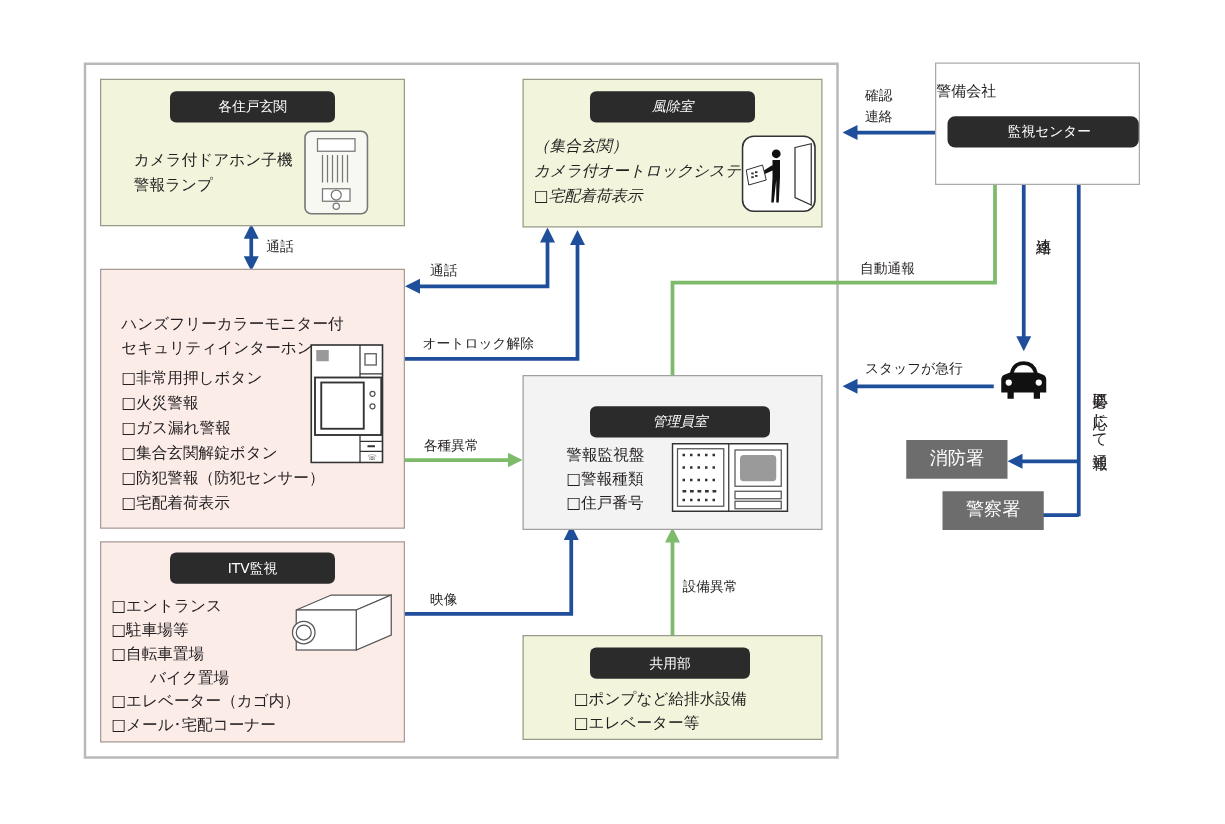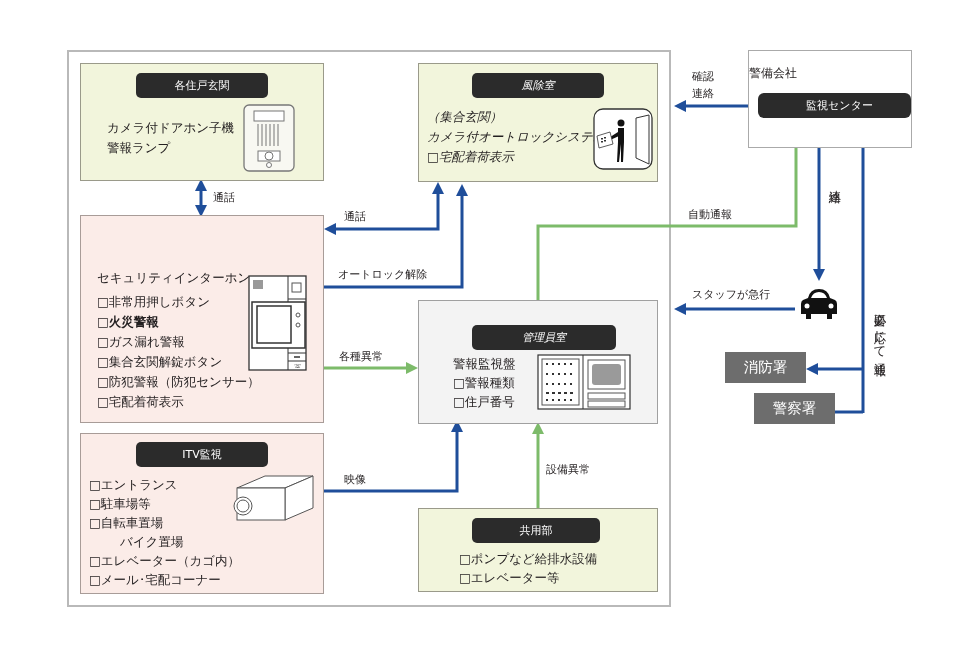--- a/index.html
+++ b/index.html
@@ -98,23 +98,24 @@
     <g fill="#333">
         <rect x="8" y="30" width="2" height="1.5"></rect>
         <rect x="11" y="29" width="2" height="1.5"></rect>
         <rect x="8" y="33" width="2" height="1.5"></rect>
         <rect x="11" y="32" width="2" height="1.5"></rect>
       </g>
   </svg>
 </div>
 
 <div class="panel pink" style="left:80px;top:215px;width:244px;height:208px;">
+  <div class="txt" style="left:16px;top:33px;">ハンズフリーカラーモニター付</div>
   <div class="txt" style="left:16px;top:52px;">セキュリティインターホン</div>
   <div class="txt item" style="left:16px;top:76px;">非常用押しボタン</div>
-  <div class="txt item" style="left:16px;top:96px;font-weight:bold;">火災警報</div>
+  <div class="txt item" style="left:16px;top:96px;">火災警報</div>
   <div class="txt item" style="left:16px;top:116px;">ガス漏れ警報</div>
   <div class="txt item" style="left:16px;top:136px;">集合玄関解錠ボタン</div>
   <div class="txt item" style="left:16px;top:156px;">防犯警報（防犯センサー）</div>
   <div class="txt item" style="left:16px;top:176px;">宅配着荷表示</div>
   <svg style="position:absolute;left:167px;top:59px;" width="60" height="96">
     <rect x="1" y="1" width="57" height="94" fill="#fff" stroke="#333" stroke-width="1.3"></rect>
     <line x1="40" y1="1" x2="40" y2="95" stroke="#333"></line>
     <g fill="#999">
         <rect x="5" y="5" width="10" height="9"></rect>
       </g>

